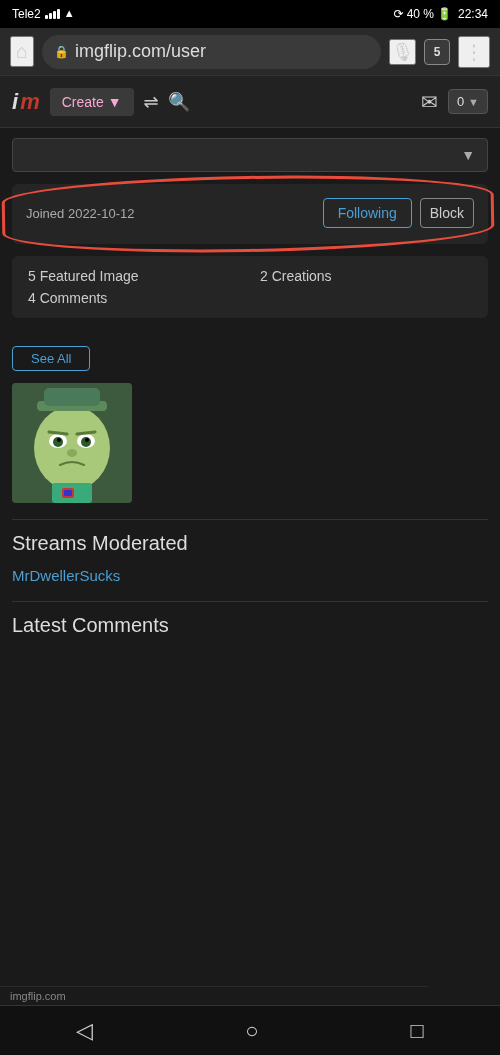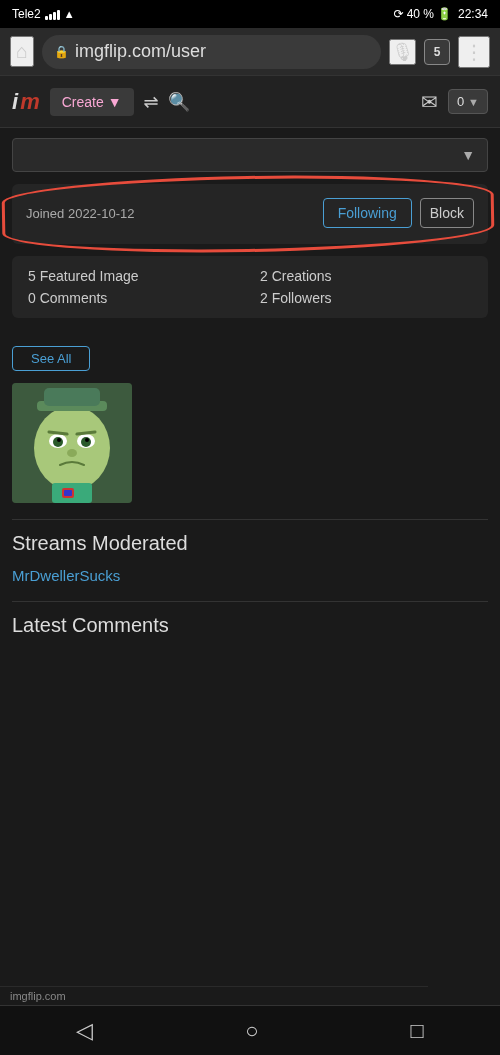--- a/index.html
+++ b/index.html
@@ -19,21 +19,21 @@
       display: flex;
       justify-content: space-between;
       align-items: center;
       padding: 4px 12px;
       height: 28px;
     }
     .status-left {
       font-size: 12px;
       color: #fff;
       display: flex;
-      align-items: center;
+      align-items: flex-start;
       gap: 4px;
     }
     .status-right {
       font-size: 12px;
       color: #fff;
       display: flex;
       align-items: center;
       gap: 6px;
     }
     .signal-bars {
@@ -474,22 +474,21 @@
         <button class="following-btn">Following</button>
         <button class="block-btn">Block</button>
       </div>
     </div>
   </div>
 
   <div class="stats-box">
     <div class="stats-grid">
       <span class="stat-item">5 Featured Image</span>
       <span class="stat-item">2 Creations</span>
-      <span class="stat-item">0 Comments</span>
-      <span class="stat-item">2 Followers</span>
+      <span class="stat-item">4 Comments</span>
     </div>
   </div>
 
   <div class="section-header">
     <button class="see-all-btn">See All</button>
   </div>
 
   <div class="submission-thumbnail">
     <svg class="cartoon-face" viewBox="0 0 120 120">
 

